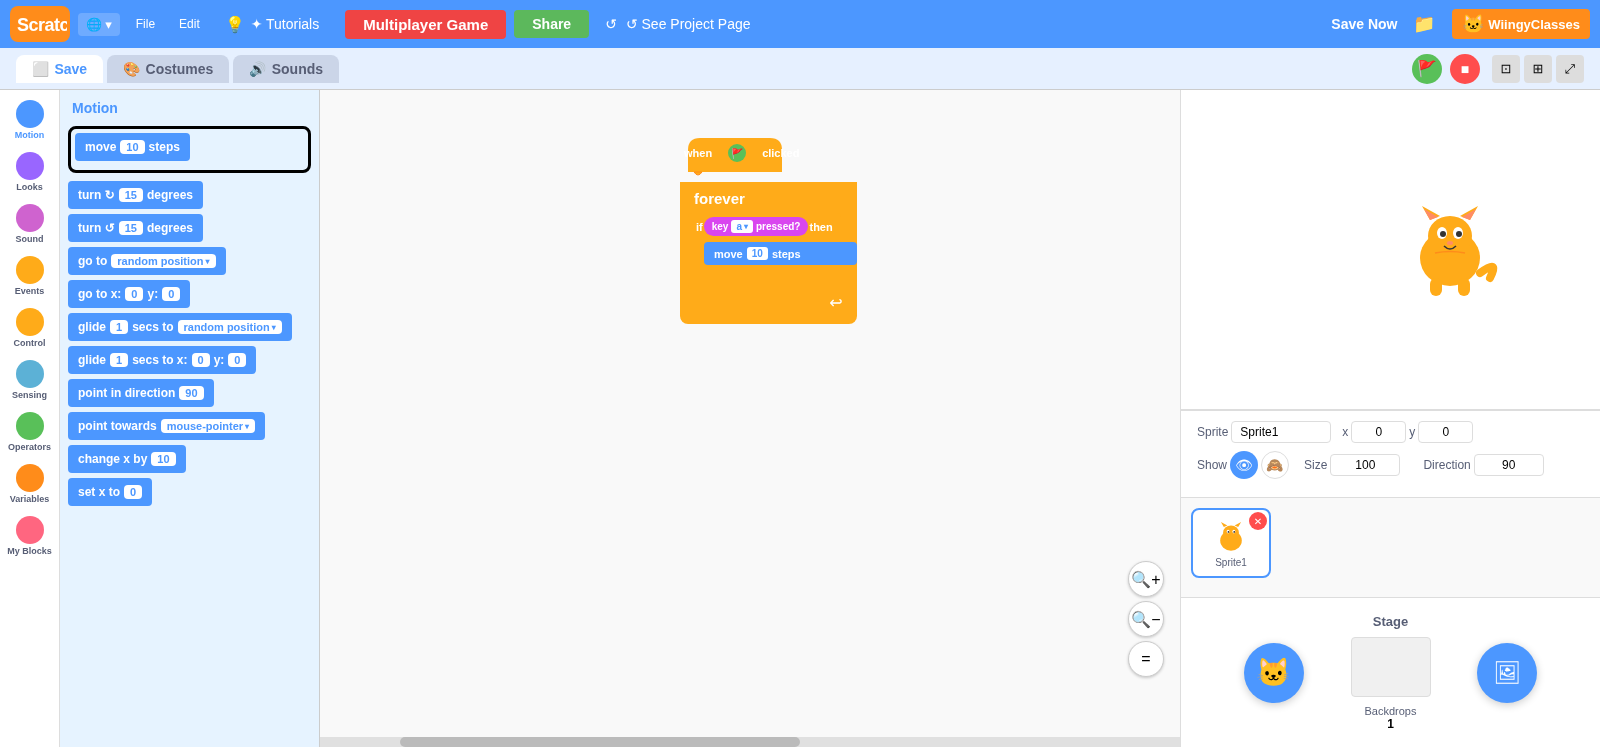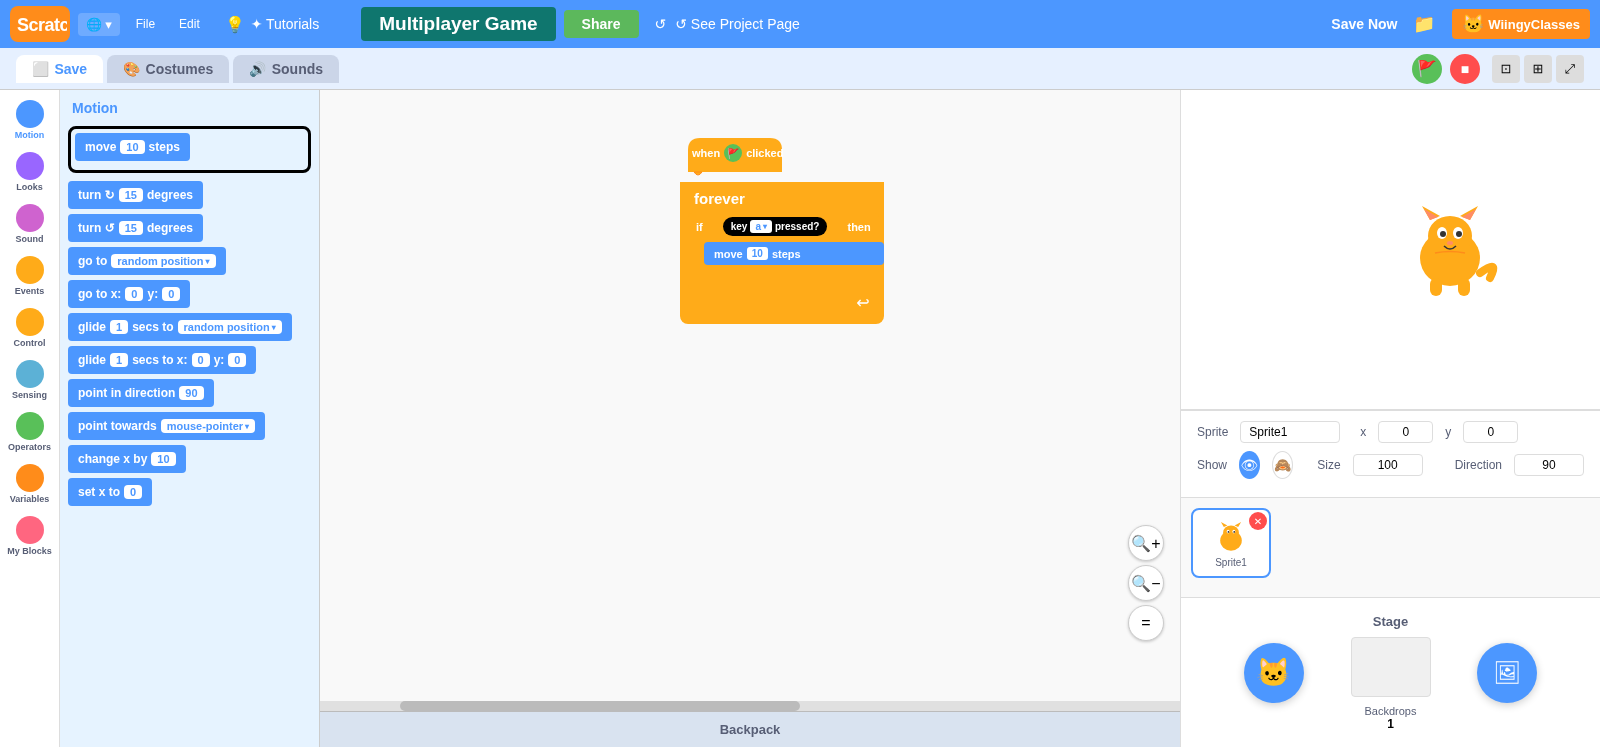--- a/index.html
+++ b/index.html
@@ -6,21 +6,21 @@
     body { font-family: 'Helvetica Neue', Arial, sans-serif; background: #e5e5e5; overflow: hidden; width: 1600px; height: 747px; }
 
     
     #top-nav {
       display: flex; align-items: center; background: #4C97FF; height: 48px; padding: 0 10px; gap: 8px;
     }
     .scratch-logo { width: 60px; height: 36px; background: #FF8C1A; border-radius: 8px; display: flex; align-items: center; justify-content: center; font-weight: 900; color: white; font-size: 13px; letter-spacing: -0.5px; }
     .nav-globe { background: rgba(255,255,255,0.2); border-radius: 4px; padding: 4px 8px; color: white; font-size: 13px; cursor: pointer; display: flex; align-items: center; gap: 3px; }
     .nav-btn { background: transparent; border: none; color: white; font-size: 12px; cursor: pointer; padding: 4px 8px; font-weight: 500; }
     .nav-tutorials { background: transparent; border: none; color: white; font-size: 14px; cursor: pointer; padding: 4px 10px; display: flex; align-items: center; gap: 5px; }
-    .project-title-btn { background: #0f766e; color: white; border: none; border-radius: 4px; padding: 6px 18px; font-size: 19px; font-weight: 600; cursor: pointer; margin-left: 24px; }
+    .project-title-btn { background: #ef4444; color: white; border: none; border-radius: 4px; padding: 6px 18px; font-size: 15px; font-weight: 600; cursor: pointer; margin-left: 8px; }
     .share-btn { background: #5CB85C; color: white; border: none; border-radius: 4px; padding: 6px 18px; font-size: 14px; font-weight: 600; cursor: pointer; }
     .see-project-btn { background: transparent; color: white; border: none; font-size: 14px; cursor: pointer; display: flex; align-items: center; gap: 5px; padding: 4px 8px; }
     .nav-spacer { flex: 1; }
     .save-now-btn { background: transparent; color: white; border: none; font-size: 14px; cursor: pointer; font-weight: 600; }
     .folder-icon { color: white; font-size: 18px; cursor: pointer; padding: 0 8px; }
     .user-badge { background: #FF8C1A; color: white; border-radius: 4px; padding: 4px 10px; font-size: 13px; font-weight: 600; cursor: pointer; display: flex; align-items: center; gap: 4px; }
 
     
     #tab-bar {
       display: flex; align-items: center; background: #E6F0FF; height: 42px; padding: 0 16px; gap: 4px; border-bottom: 1px solid #ccc;
@@ -77,21 +77,21 @@
 
     
     #backpack-bar { height: 36px; background: #D9E3F0; display: flex; align-items: center; justify-content: center; border-top: 1px solid #bbb; cursor: pointer; }
     .backpack-label { font-size: 13px; font-weight: 600; color: #575E75; }
 
     
     #right-panel { width: 420px; background: white; display: flex; flex-direction: column; border-left: 1px solid #ddd; }
     #sprite-stage-area { flex: 1; background: #F9F9F9; position: relative; display: flex; align-items: center; justify-content: center; }
 
     #sprite-info { background: white; padding: 10px 16px; border-top: 1px solid #ddd; }
-    .sprite-info-row { display: flex; align-items: center; gap: 12px; margin-bottom: 8px; }
+    .sprite-info-row { display: flex; align-items: center; gap: 3px; margin-bottom: 8px; }
     .sprite-info-label { font-size: 12px; color: #575E75; }
     .sprite-info-val { border: 1px solid #ddd; border-radius: 4px; padding: 3px 8px; font-size: 12px; width: 70px; text-align: center; }
     .sprite-info-name { border: 1px solid #ddd; border-radius: 4px; padding: 3px 8px; font-size: 12px; width: 100px; }
     .show-btn { width: 28px; height: 28px; border-radius: 50%; background: #4C97FF; display: flex; align-items: center; justify-content: center; cursor: pointer; font-size: 14px; color: white; }
     .hide-btn { width: 28px; height: 28px; border-radius: 50%; background: white; border: 1px solid #ddd; display: flex; align-items: center; justify-content: center; cursor: pointer; font-size: 14px; color: #575E75; }
 
     #sprites-list { display: flex; gap: 8px; padding: 10px; background: #F9F9F9; border-top: 1px solid #ddd; min-height: 100px; }
     .sprite-thumb { width: 80px; height: 70px; border: 2px solid #4C97FF; border-radius: 8px; background: white; position: relative; display: flex; align-items: center; justify-content: center; cursor: pointer; flex-direction: column; }
     .sprite-thumb-name { font-size: 10px; color: #575E75; margin-top: 2px; }
     .sprite-delete { position: absolute; top: 2px; right: 2px; width: 18px; height: 18px; background: #FF4D4D; border-radius: 50%; display: flex; align-items: center; justify-content: center; font-size: 10px; color: white; cursor: pointer; }
@@ -300,34 +300,34 @@
 
       <div class="canvas-block-group" style="left:360px; top:40px;">
 
         <div style="position:relative;">
           <svg width="110" height="50" viewBox="0 0 110 50">
             <path d="M8,20 Q8,8 20,8 L90,8 Q102,8 102,20 L102,42 L8,42 Z" fill="#FFAB19"></path>
             <path d="M8,42 L8,30 Q8,42 20,42 L30,42 Z" fill="#FFAB19"></path>
 
             <path d="M14,42 Q18,48 22,42 L14,42 Z" fill="#FFAB19" stroke="#FF8C1A" stroke-width="1"></path>
           </svg>
-          <div style="position:absolute;top:14px;left:12px;display:flex;align-items:center;gap:4px;">
+          <div style="position:absolute;top:14px;left:4px;display:flex;align-items:center;gap:16px;">
             <span style="color:white;font-size:11px;font-weight:700;">when</span>
             <span style="background:#59C059;border-radius:50%;width:18px;height:18px;display:flex;align-items:center;justify-content:center;font-size:10px;">🚩</span>
             <span style="color:white;font-size:11px;font-weight:700;">clicked</span>
           </div>
         </div>
 
         <div style="background:#FFAB19;border-radius:0 0 8px 8px;padding:4px 0 8px 0;margin-top:-2px;">
           <div style="padding:4px 14px;font-size:15px;font-weight:700;color:white;">forever</div>
 
-          <div style="background:#FFAB19;margin:2px 5px 2px 8px;padding:4px 8px;display:flex;align-items:center;gap:20px;border-radius:4px 4px 0 0;">
+          <div style="background:#FFAB19;margin:2px 16px 2px 8px;padding:4px 8px;display:flex;align-items:center;gap:1px;border-radius:4px 4px 0 0;">
             <span style="color:white;font-size:11px;font-weight:700;">if</span>
 
-            <div style="background:#000000;border-radius:12px;padding:3px 8px;display:flex;align-items:center;gap:3px;">
+            <div style="background:#d946ef;border-radius:12px;padding:3px 8px;display:flex;align-items:center;gap:3px;">
               <span style="color:white;font-size:10px;font-weight:700;">key</span>
               <span style="background:white;color:#4C97FF;border-radius:3px;padding:1px 5px;font-size:10px;font-weight:700;display:inline-flex;align-items:center;gap:2px;">a <span style="font-size:8px;">▾</span></span>
               <span style="color:white;font-size:10px;font-weight:700;">pressed?</span>
             </div>
             <span style="color:white;font-size:11px;font-weight:700;">then</span>
           </div>
 
           <div style="background:#4C97FF;margin:2px 0 2px 24px;border-radius:4px;padding:5px 10px;display:flex;align-items:center;gap:4px;">
             <span style="color:white;font-size:11px;font-weight:700;">move</span>
             <span style="background:white;color:#4C97FF;border-radius:3px;padding:1px 5px;font-size:10px;font-weight:700;">10</span>
@@ -352,23 +352,20 @@
         <div class="zoom-btn">
           <span>=</span>
         </div>
       </div>
     </div>
 
     <div id="hscroll-bar">
       <div id="hscroll-thumb"></div>
     </div>
 
-    <div id="backpack-bar">
-      <span class="backpack-label">Backpack</span>
-    </div>
   </div>
 
   <div id="right-panel">
 
     <div id="sprite-stage-area" style="background:white;border-bottom:1px solid #ddd;position:relative;overflow:hidden;">
 
       <div style="position:absolute;right:100px;top:50%;transform:translateY(-50%);">
         <svg width="100" height="100" viewBox="0 0 100 100">
 
           <ellipse cx="50" cy="60" rx="30" ry="28" fill="#FFAB19"></ellipse>

